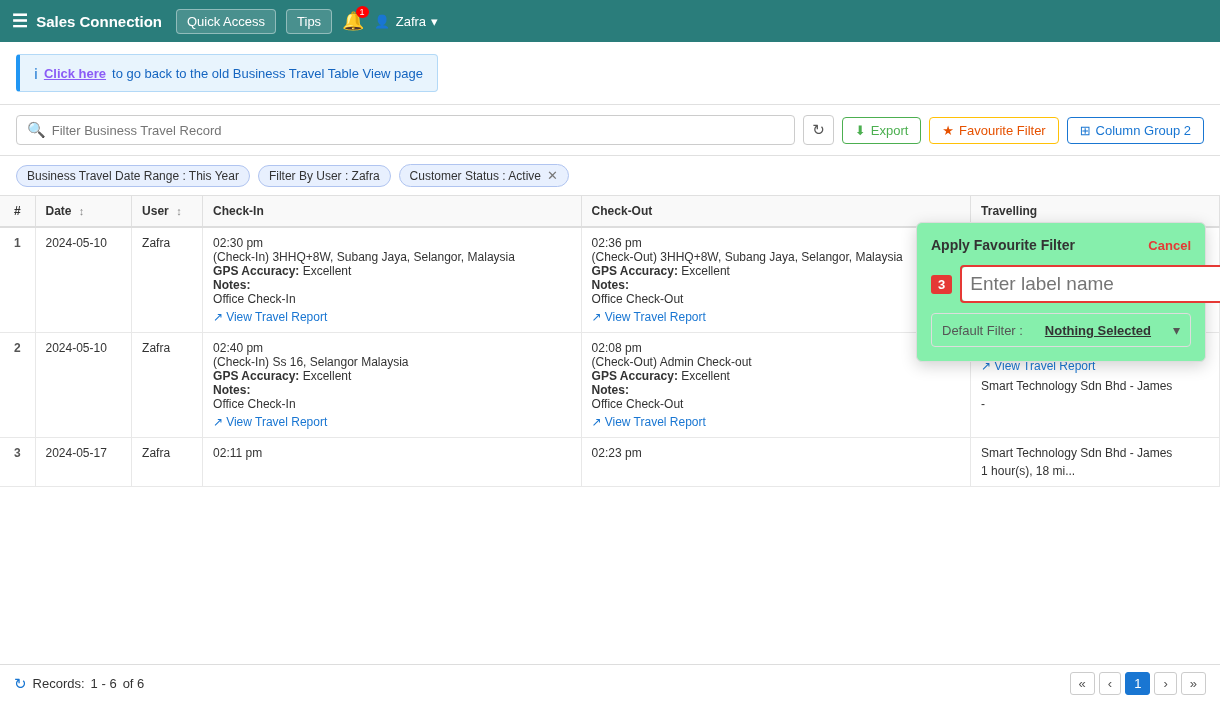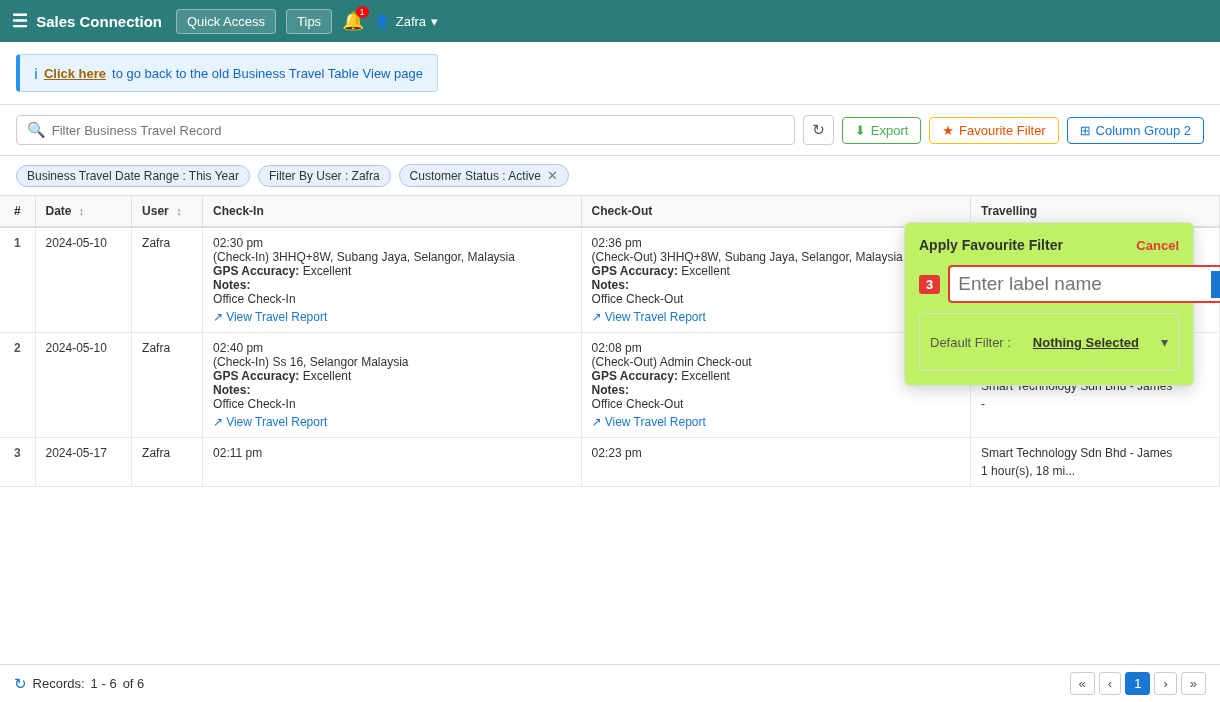--- a/index.html
+++ b/index.html
@@ -104,21 +104,21 @@
       border-left: 4px solid #2196f3;
       border-radius: 4px;
       padding: 8px 14px;
       font-size: 13px;
       color: #1565c0;
       display: flex;
       align-items: center;
       gap: 6px;
     }
     .info-banner a {
-      color: #a16207;
+      color: #8b5cf6;
       font-weight: bold;
     }
 
     
     .toolbar {
       display: flex;
       align-items: center;
       padding: 10px 16px;
       gap: 8px;
       border-bottom: 1px solid #e0e0e0;
@@ -299,23 +299,23 @@
     .page-btn.active {
       background: #1976d2;
       color: white;
       border-color: #1976d2;
     }
 
     
     .fav-filter-popup {
       position: absolute;
       top: 180px;
-      right: 26px;
+      right: 14px;
       width: 290px;
-      background: #bef264;
+      background: #86efac;
       border: 1px solid #ddd;
       border-radius: 6px;
       box-shadow: 0 4px 16px rgba(0,0,0,0.18);
       z-index: 100;
       padding: 14px;
     }
     .popup-header {
       display: flex;
       justify-content: space-between;
       align-items: center;
@@ -372,21 +372,21 @@
       cursor: pointer;
       font-size: 13px;
       font-weight: bold;
     }
     .default-filter-row {
       display: flex;
       align-items: center;
       justify-content: space-between;
       border: 1px solid #ddd;
       border-radius: 4px;
-      padding: 20px 10px;
+      padding: 8px 10px;
       margin-top: 8px;
     }
     .default-filter-label {
       font-size: 13px;
       color: #555;
     }
     .default-filter-value {
       font-size: 13px;
       color: #333;
       font-weight: bold;

